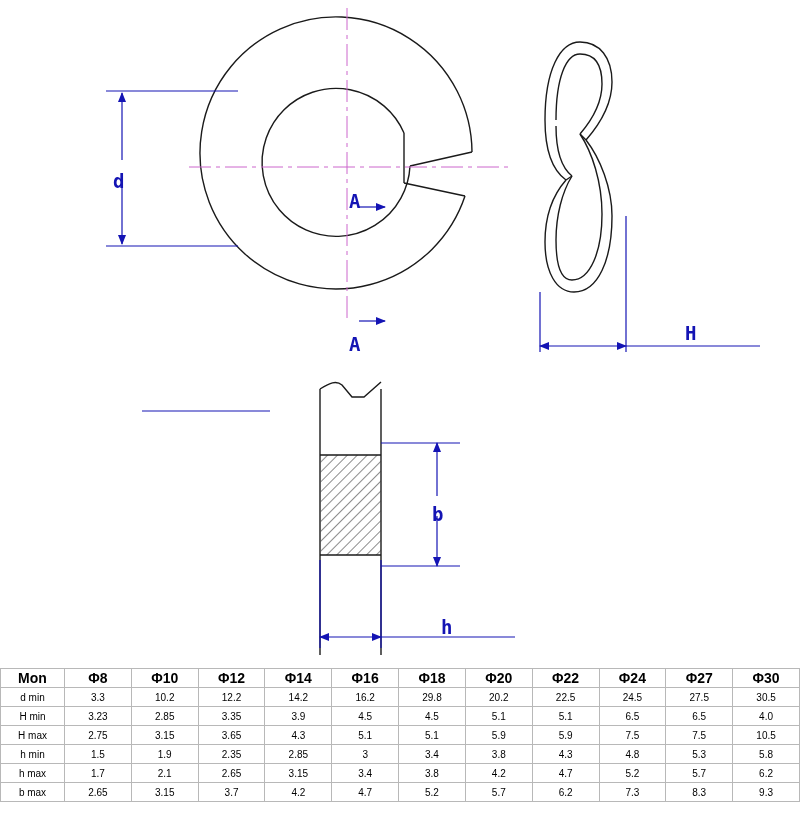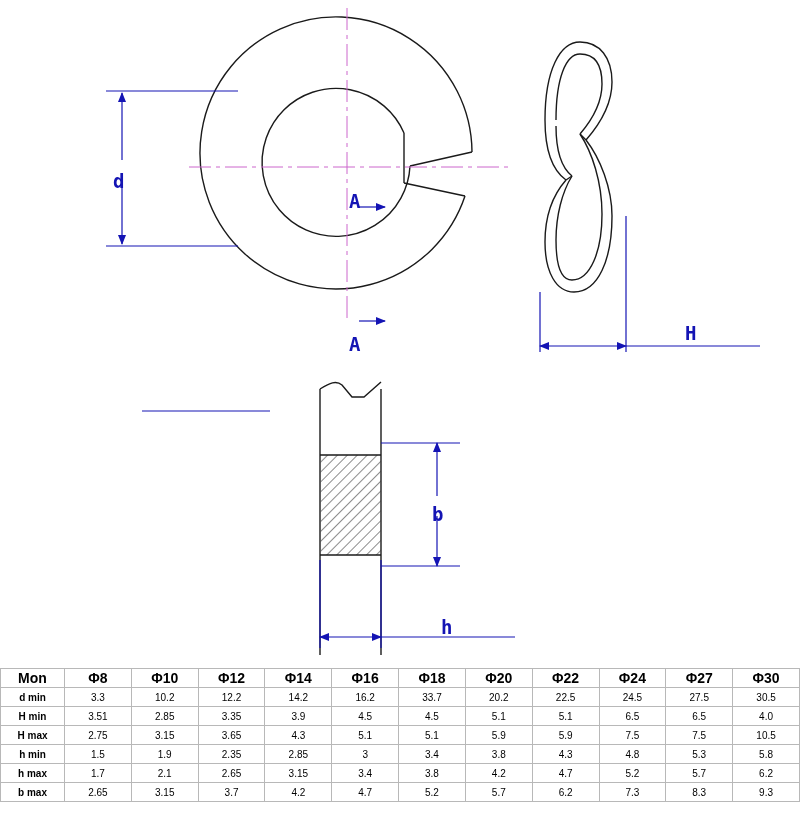--- a/index.html
+++ b/index.html
@@ -58,21 +58,21 @@
     font-weight: normal;
     color: #000;
     overflow: hidden;
     white-space: nowrap;
   }
   #spec-table th {
     font-weight: bold;
     font-size: 14px;
   }
   #spec-table td.rowhead {
-    font-weight: bold;
+    font-weight: normal;
     margin-left: 20px;
   }
   #spec-table col.first { width: 64px; }
 </style>
 </head>
 <body>
 
 <div id="drawing-area">
 
   <svg id="drawing-svg" width="800" height="668" viewBox="0 0 800 668">
@@ -198,30 +198,30 @@
       </tr>
   </thead>
   <tbody id="tbody">
       <tr>
         <td class="rowhead">d min</td>
         <td>3.3</td>
         <td>10.2</td>
         <td>12.2</td>
         <td>14.2</td>
         <td>16.2</td>
-        <td>33.7</td>
+        <td>29.8</td>
         <td>20.2</td>
         <td>22.5</td>
         <td>24.5</td>
         <td>27.5</td>
         <td>30.5</td>
       </tr>
       <tr>
         <td class="rowhead">H min</td>
-        <td>3.51</td>
+        <td>3.23</td>
         <td>2.85</td>
         <td>3.35</td>
         <td>3.9</td>
         <td>4.5</td>
         <td>4.5</td>
         <td>5.1</td>
         <td>5.1</td>
         <td>6.5</td>
         <td>6.5</td>
         <td>4.0</td>

